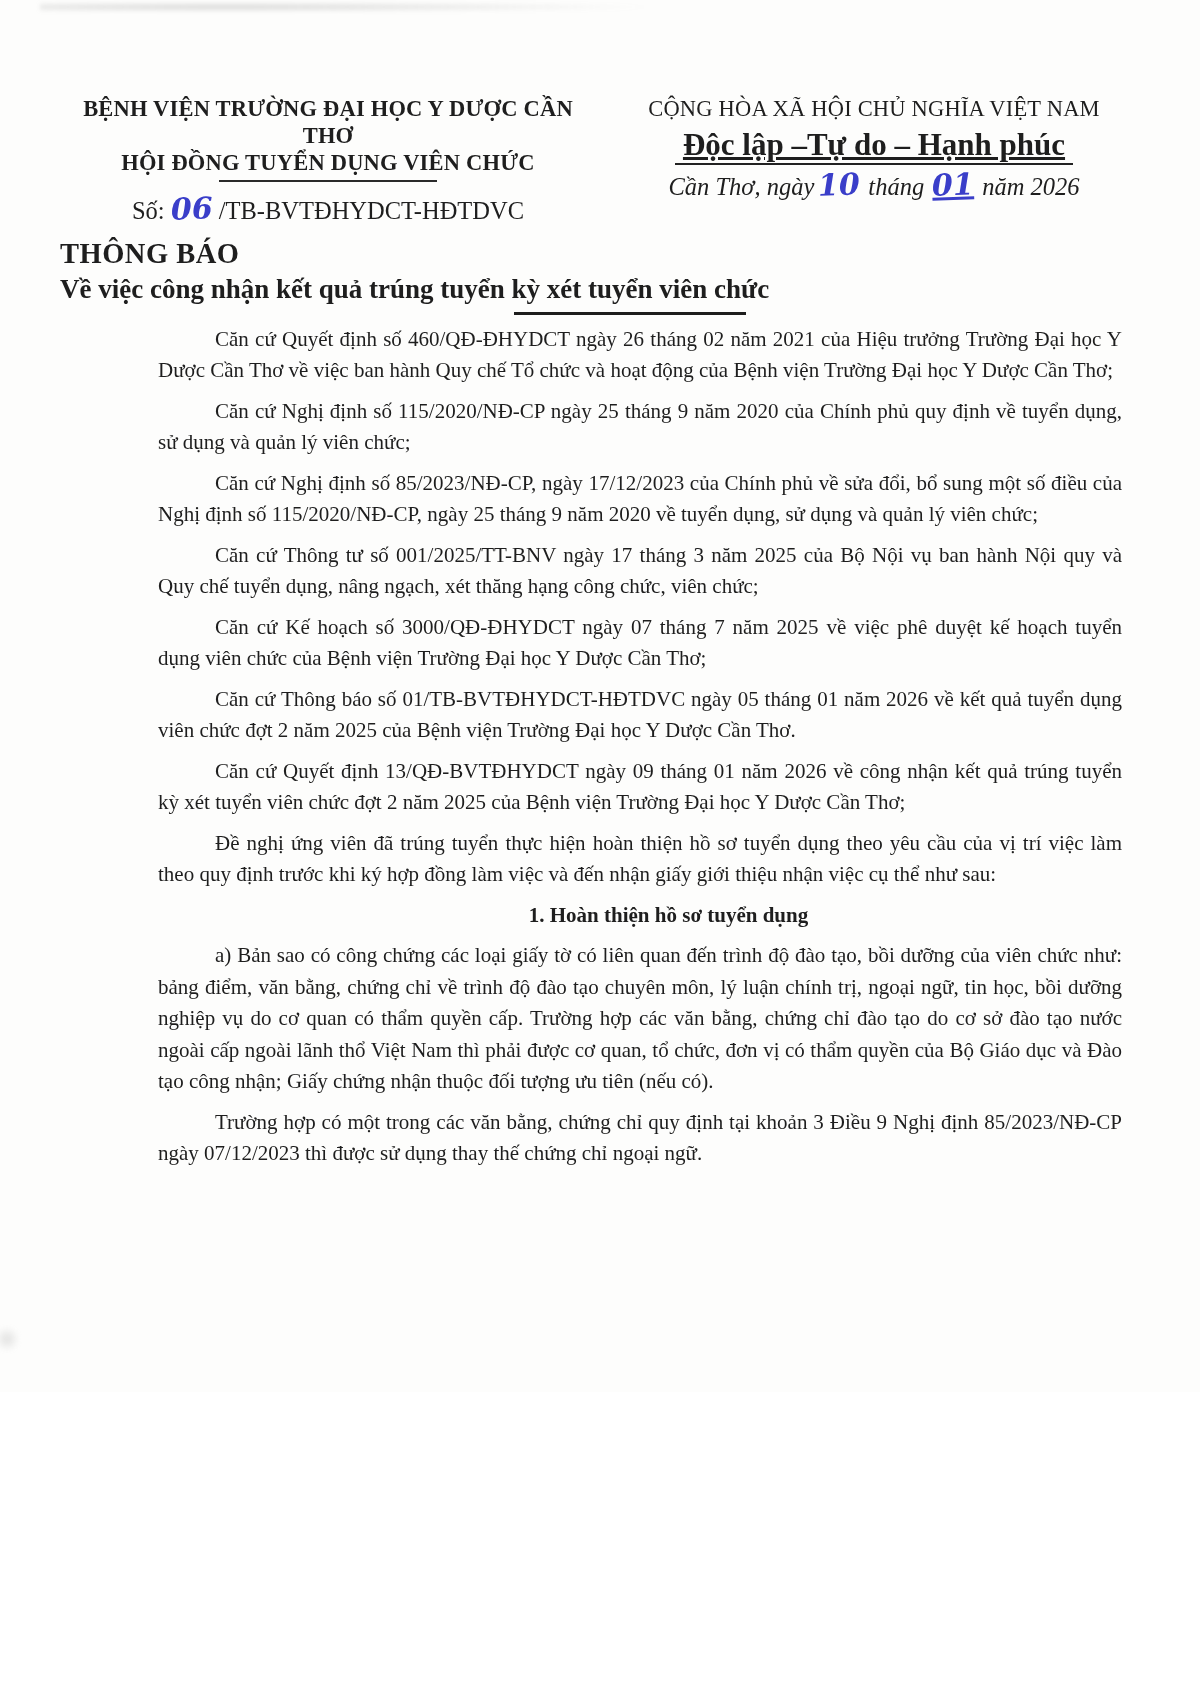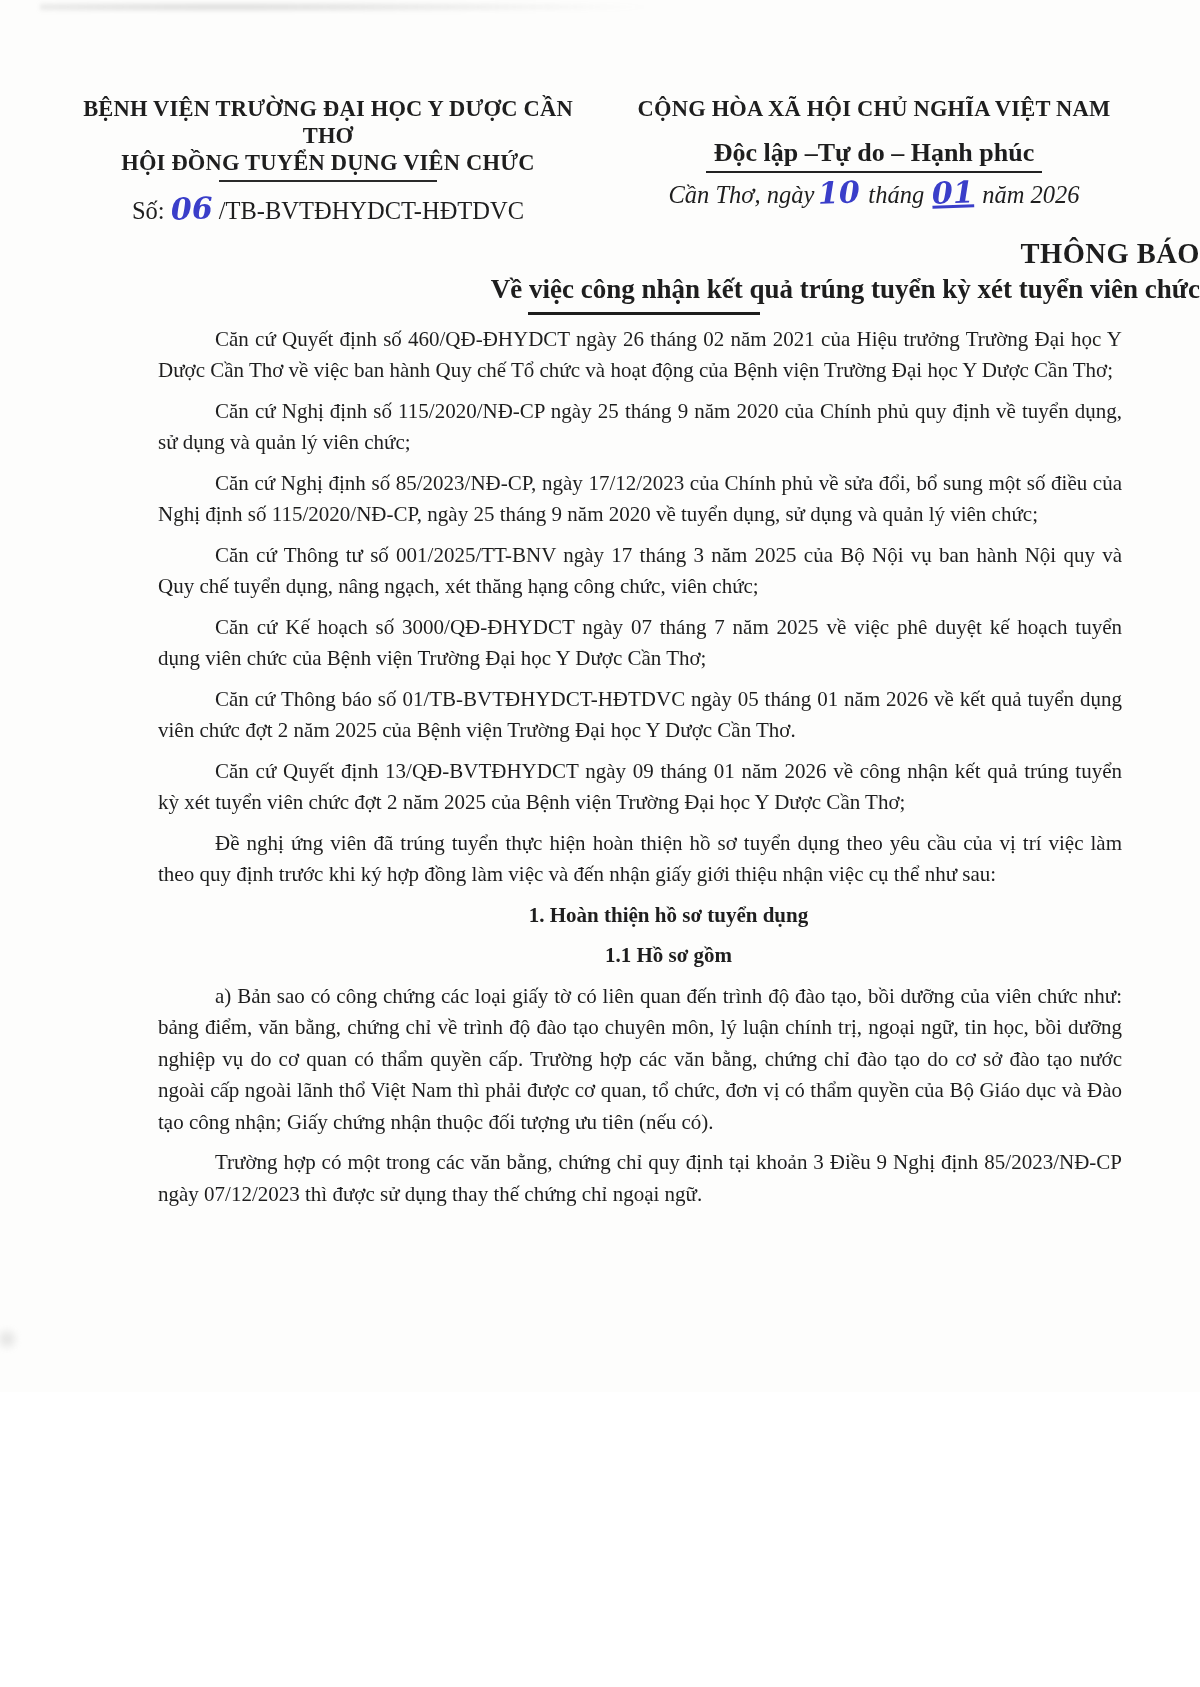--- a/index.html
+++ b/index.html
@@ -49,51 +49,52 @@
   }
   .org-underline{
     width:218px;height:0;border-bottom:2px solid #2a2a2a;
     margin:3px auto 0 auto;
   }
   .so-line{
     margin-top:12px;
     font-size:24.5px;line-height:34px;
   }
   .national-line1{
-    font-size:22.5px;font-weight:bold;line-height:27px;letter-spacing:.2px;
+    font-size:22.5px;font-weight:normal;line-height:27px;letter-spacing:.2px;
   }
   .motto{
     display:inline-block;
-    font-size:26px;font-weight:bold;line-height:32px;
+    font-size:31px;font-weight:bold;line-height:32px;
     border-bottom:2.5px solid #222;
     padding:0 8px 2px 8px;
-    margin-top:15px;
+    margin-top:7px;
+    text-decoration:underline;
   }
   .date-line{
     margin-top:5px;
     font-size:24.5px;font-style:italic;line-height:34px;
   }
   .ink{
     color:#3a3ec9;
     font-family:"DejaVu Serif",serif;
     font-style:italic;
     font-weight:600;
     font-size:30px;
     display:inline-block;
     transform:rotate(-2deg);
     line-height:1;
   }
   .ink-day{margin:0 2px 0 -2px;}
   .ink-month{margin:0 2px;text-decoration:underline;}
 
   .title-block{
     margin-top:8px;
-    text-align:right;
+    text-align:left;
     
-    padding-left:88px;
+    padding-left:60px;
   }
   .doc-title{
     font-size:28.5px;font-weight:bold;line-height:36px;letter-spacing:.5px;
   }
   .doc-sub{
     font-size:27px;font-weight:bold;line-height:35px;
   }
   .title-rule{
     width:232px;height:2.5px;background:#1d1d1d;
     margin:5px auto 0 auto;
@@ -157,17 +158,16 @@
   <div class="body-text">
     <p>Căn cứ Quyết định số 460/QĐ-ĐHYDCT ngày 26 tháng 02 năm 2021 của Hiệu trưởng Trường Đại học Y Dược Cần Thơ về việc ban hành Quy chế Tổ chức và hoạt động của Bệnh viện Trường Đại học Y Dược Cần Thơ;</p>
     <p>Căn cứ Nghị định số 115/2020/NĐ-CP ngày 25 tháng 9 năm 2020 của Chính phủ quy định về tuyển dụng, sử dụng và quản lý viên chức;</p>
     <p>Căn cứ Nghị định số 85/2023/NĐ-CP, ngày 17/12/2023 của Chính phủ về sửa đổi, bổ sung một số điều của Nghị định số 115/2020/NĐ-CP, ngày 25 tháng 9 năm 2020 về tuyển dụng, sử dụng và quản lý viên chức;</p>
     <p>Căn cứ Thông tư số 001/2025/TT-BNV ngày 17 tháng 3 năm 2025 của Bộ Nội vụ ban hành Nội quy và Quy chế tuyển dụng, nâng ngạch, xét thăng hạng công chức, viên chức;</p>
     <p>Căn cứ Kế hoạch số 3000/QĐ-ĐHYDCT ngày 07 tháng 7 năm 2025 về việc phê duyệt kế hoạch tuyển dụng viên chức của Bệnh viện Trường Đại học Y Dược Cần Thơ;</p>
     <p>Căn cứ Thông báo số 01/TB-BVTĐHYDCT-HĐTDVC ngày 05 tháng 01 năm 2026 về kết quả tuyển dụng viên chức đợt 2 năm 2025 của Bệnh viện Trường Đại học Y Dược Cần Thơ.</p>
     <p>Căn cứ Quyết định 13/QĐ-BVTĐHYDCT ngày 09 tháng 01 năm 2026 về công nhận kết quả trúng tuyển kỳ xét tuyển viên chức đợt 2 năm 2025 của Bệnh viện Trường Đại học Y Dược Cần Thơ;</p>
     <p>Đề nghị ứng viên đã trúng tuyển thực hiện hoàn thiện hồ sơ tuyển dụng theo yêu cầu của vị trí việc làm theo quy định trước khi ký hợp đồng làm việc và đến nhận giấy giới thiệu nhận việc cụ thể như sau:</p>
     <p class="hd">1. Hoàn thiện hồ sơ tuyển dụng</p>
-    <p class="hd">1.1 Hồ sơ gồm</p>
     <p>a) Bản sao có công chứng các loại giấy tờ có liên quan đến trình độ đào tạo, bồi dưỡng của viên chức như: bảng điểm, văn bằng, chứng chỉ về trình độ đào tạo chuyên môn, lý luận chính trị, ngoại ngữ, tin học, bồi dưỡng nghiệp vụ do cơ quan có thẩm quyền cấp. Trường hợp các văn bằng, chứng chỉ đào tạo do cơ sở đào tạo nước ngoài cấp ngoài lãnh thổ Việt Nam thì phải được cơ quan, tổ chức, đơn vị có thẩm quyền của Bộ Giáo dục và Đào tạo công nhận; Giấy chứng nhận thuộc đối tượng ưu tiên (nếu có).</p>
     <p>Trường hợp có một trong các văn bằng, chứng chỉ quy định tại khoản 3 Điều 9 Nghị định 85/2023/NĐ-CP ngày 07/12/2023 thì được sử dụng thay thế chứng chỉ ngoại ngữ.</p>
   </div>
 </div>
 
 </body></html>

